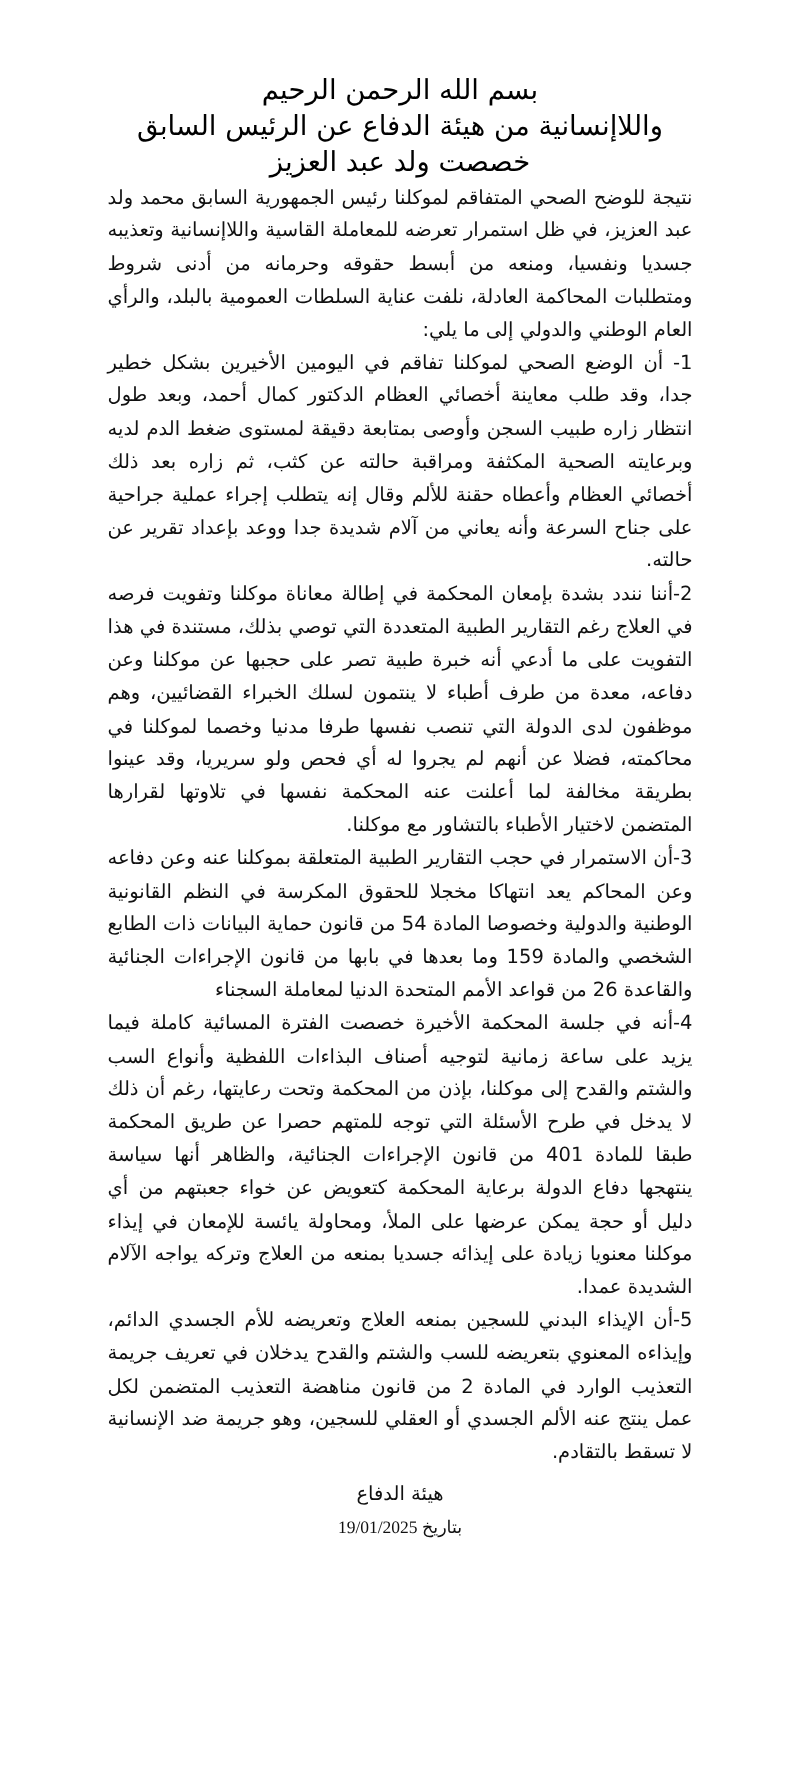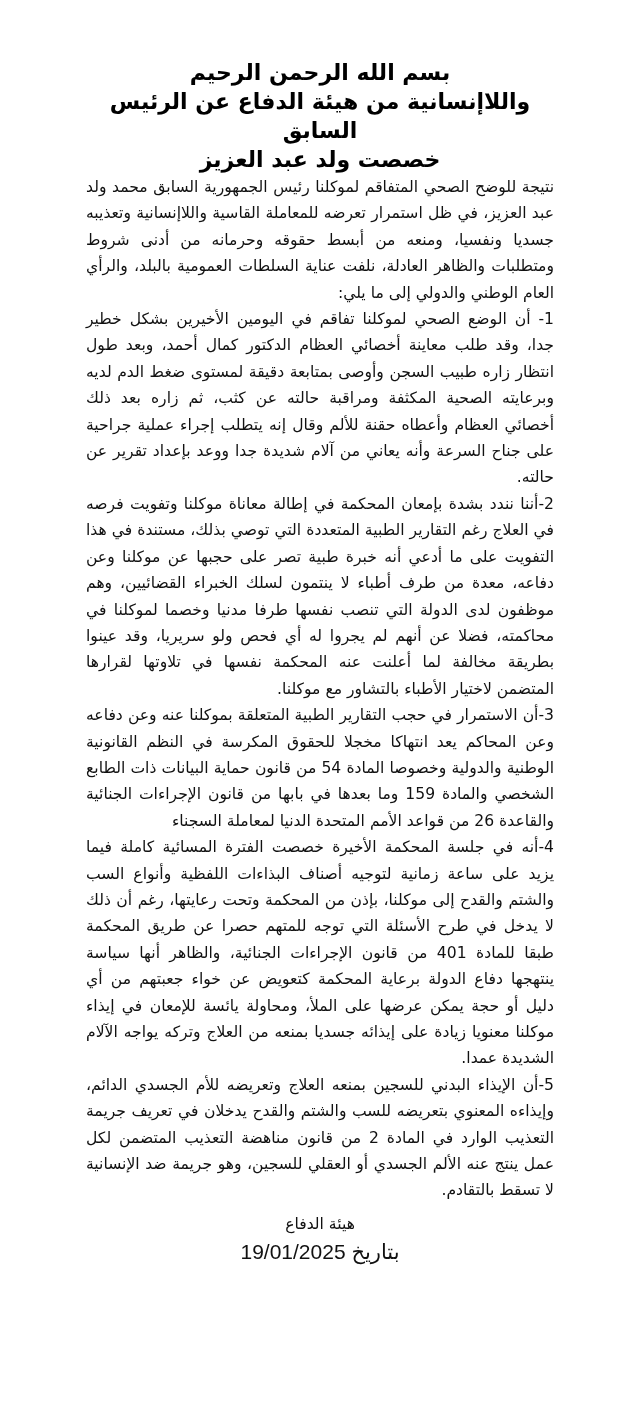--- a/index.html
+++ b/index.html
@@ -1,35 +1,35 @@
 <!DOCTYPE html>
 <html><head>
 <meta charset="utf-8">
 <style>
   html, body { margin: 0; padding: 0; background: #ffffff; }
   body { width: 640px; height: 1428px; overflow: hidden; position: relative; font-family: "DejaVu Sans", sans-serif; color: #111; }
   .page { position: absolute; left: 86px; top: 58px; width: 468px; direction: rtl; }
-  .header { text-align: center; font-weight: bold; font-size: 22px; line-height: 29px; color: #000; }
+  .header { text-align: center; font-weight: normal; font-size: 22px; line-height: 29px; color: #000; }
   .body-text { font-size: 15.6px; line-height: 26.4px; text-align: justify; text-align-last: right; }
   .para { margin: 0; }
   .sign { text-align: center; margin-top: 6px; font-size: 15.6px; line-height: 28px; }
-  .date { font-family: Liberation Sans, sans-serif; font-size: 21px; }
+  .date { font-family: Liberation Serif, serif; font-size: 14px; }
 </style>
 </head>
 <body>
 
 <div class="page">
   <div class="header">
     <div>بسم الله الرحمن الرحيم</div>
     <div>واللاإنسانية من هيئة الدفاع عن الرئيس السابق</div>
     <div>خصصت ولد عبد العزيز</div>
   </div>
 
   <div class="body-text">
-    <p class="para">نتيجة للوضح الصحي المتفاقم لموكلنا رئيس الجمهورية السابق محمد ولد عبد العزيز، في ظل استمرار تعرضه للمعاملة القاسية واللاإنسانية وتعذيبه جسديا ونفسيا، ومنعه من أبسط حقوقه وحرمانه من أدنى شروط ومتطلبات والظاهر العادلة، نلفت عناية السلطات العمومية بالبلد، والرأي العام الوطني والدولي إلى ما يلي:</p>
+    <p class="para">نتيجة للوضح الصحي المتفاقم لموكلنا رئيس الجمهورية السابق محمد ولد عبد العزيز، في ظل استمرار تعرضه للمعاملة القاسية واللاإنسانية وتعذيبه جسديا ونفسيا، ومنعه من أبسط حقوقه وحرمانه من أدنى شروط ومتطلبات المحاكمة العادلة، نلفت عناية السلطات العمومية بالبلد، والرأي العام الوطني والدولي إلى ما يلي:</p>
     <p class="para">1- أن الوضع الصحي لموكلنا تفاقم في اليومين الأخيرين بشكل خطير جدا، وقد طلب معاينة أخصائي العظام الدكتور كمال أحمد، وبعد طول انتظار زاره طبيب السجن وأوصى بمتابعة دقيقة لمستوى ضغط الدم لديه وبرعايته الصحية المكثفة ومراقبة حالته عن كثب، ثم زاره بعد ذلك أخصائي العظام وأعطاه حقنة للألم وقال إنه يتطلب إجراء عملية جراحية على جناح السرعة وأنه يعاني من آلام شديدة جدا ووعد بإعداد تقرير عن حالته.</p>
     <p class="para">2-أننا نندد بشدة بإمعان المحكمة في إطالة معاناة موكلنا وتفويت فرصه في العلاج رغم التقارير الطبية المتعددة التي توصي بذلك، مستندة في هذا التفويت على ما أدعي أنه خبرة طبية تصر على حجبها عن موكلنا وعن دفاعه، معدة من طرف أطباء لا ينتمون لسلك الخبراء القضائيين، وهم موظفون لدى الدولة التي تنصب نفسها طرفا مدنيا وخصما لموكلنا في محاكمته، فضلا عن أنهم لم يجروا له أي فحص ولو سريريا، وقد عينوا بطريقة مخالفة لما أعلنت عنه المحكمة نفسها في تلاوتها لقرارها المتضمن لاختيار الأطباء بالتشاور مع موكلنا.</p>
     <p class="para">3-أن الاستمرار في حجب التقارير الطبية المتعلقة بموكلنا عنه وعن دفاعه وعن المحاكم يعد انتهاكا مخجلا للحقوق المكرسة في النظم القانونية الوطنية والدولية وخصوصا المادة 54 من قانون حماية البيانات ذات الطابع الشخصي والمادة 159 وما بعدها في بابها من قانون الإجراءات الجنائية والقاعدة 26 من قواعد الأمم المتحدة الدنيا لمعاملة السجناء</p>
     <p class="para">4-أنه في جلسة المحكمة الأخيرة خصصت الفترة المسائية كاملة فيما يزيد على ساعة زمانية لتوجيه أصناف البذاءات اللفظية وأنواع السب والشتم والقدح إلى موكلنا، بإذن من المحكمة وتحت رعايتها، رغم أن ذلك لا يدخل في طرح الأسئلة التي توجه للمتهم حصرا عن طريق المحكمة طبقا للمادة 401 من قانون الإجراءات الجنائية، والظاهر أنها سياسة ينتهجها دفاع الدولة برعاية المحكمة كتعويض عن خواء جعبتهم من أي دليل أو حجة يمكن عرضها على الملأ، ومحاولة يائسة للإمعان في إيذاء موكلنا معنويا زيادة على إيذائه جسديا بمنعه من العلاج وتركه يواجه الآلام الشديدة عمدا.</p>
     <p class="para">5-أن الإيذاء البدني للسجين بمنعه العلاج وتعريضه للأم الجسدي الدائم، وإيذاءه المعنوي بتعريضه للسب والشتم والقدح يدخلان في تعريف جريمة التعذيب الوارد في المادة 2 من قانون مناهضة التعذيب المتضمن لكل عمل ينتج عنه الألم الجسدي أو العقلي للسجين، وهو جريمة ضد الإنسانية لا تسقط بالتقادم.</p>
   </div>
 
   <div class="sign">
     <div>هيئة الدفاع</div>
     <div class="date">بتاريخ 19/01/2025</div>

